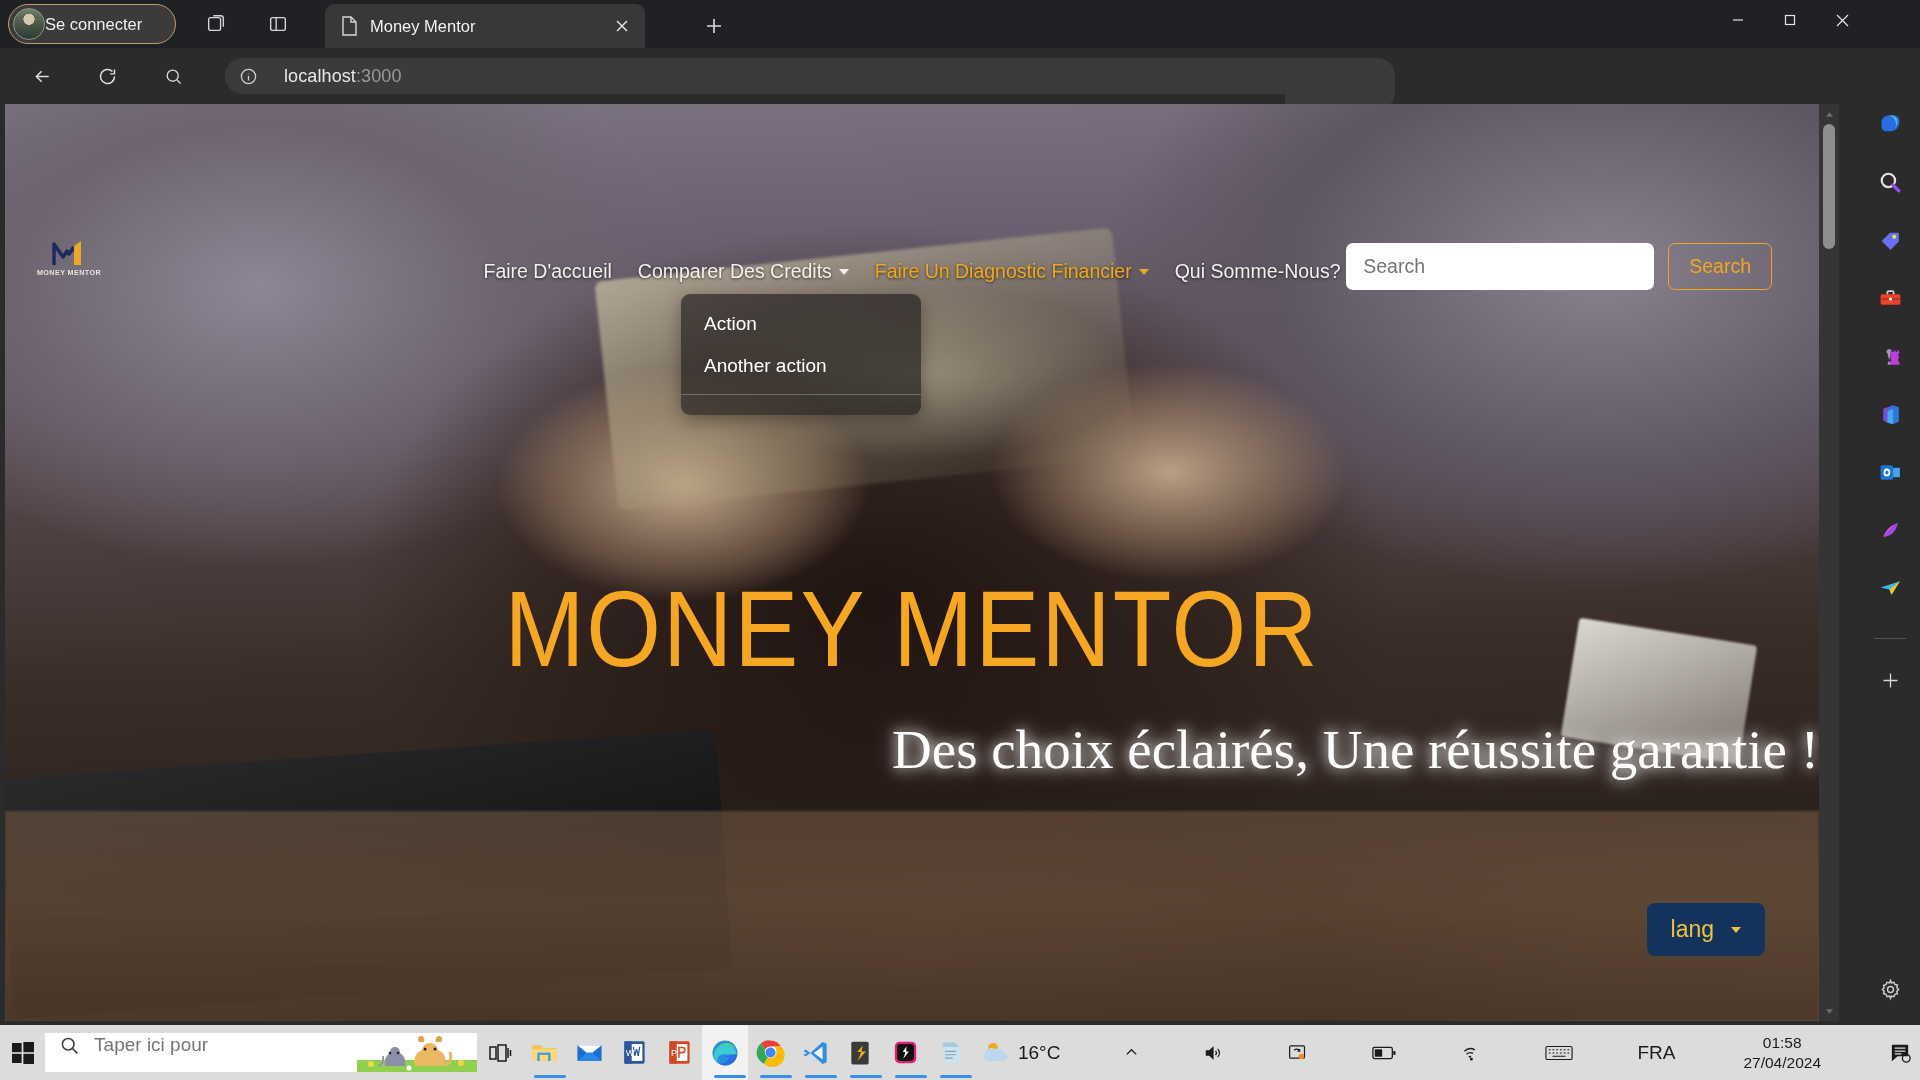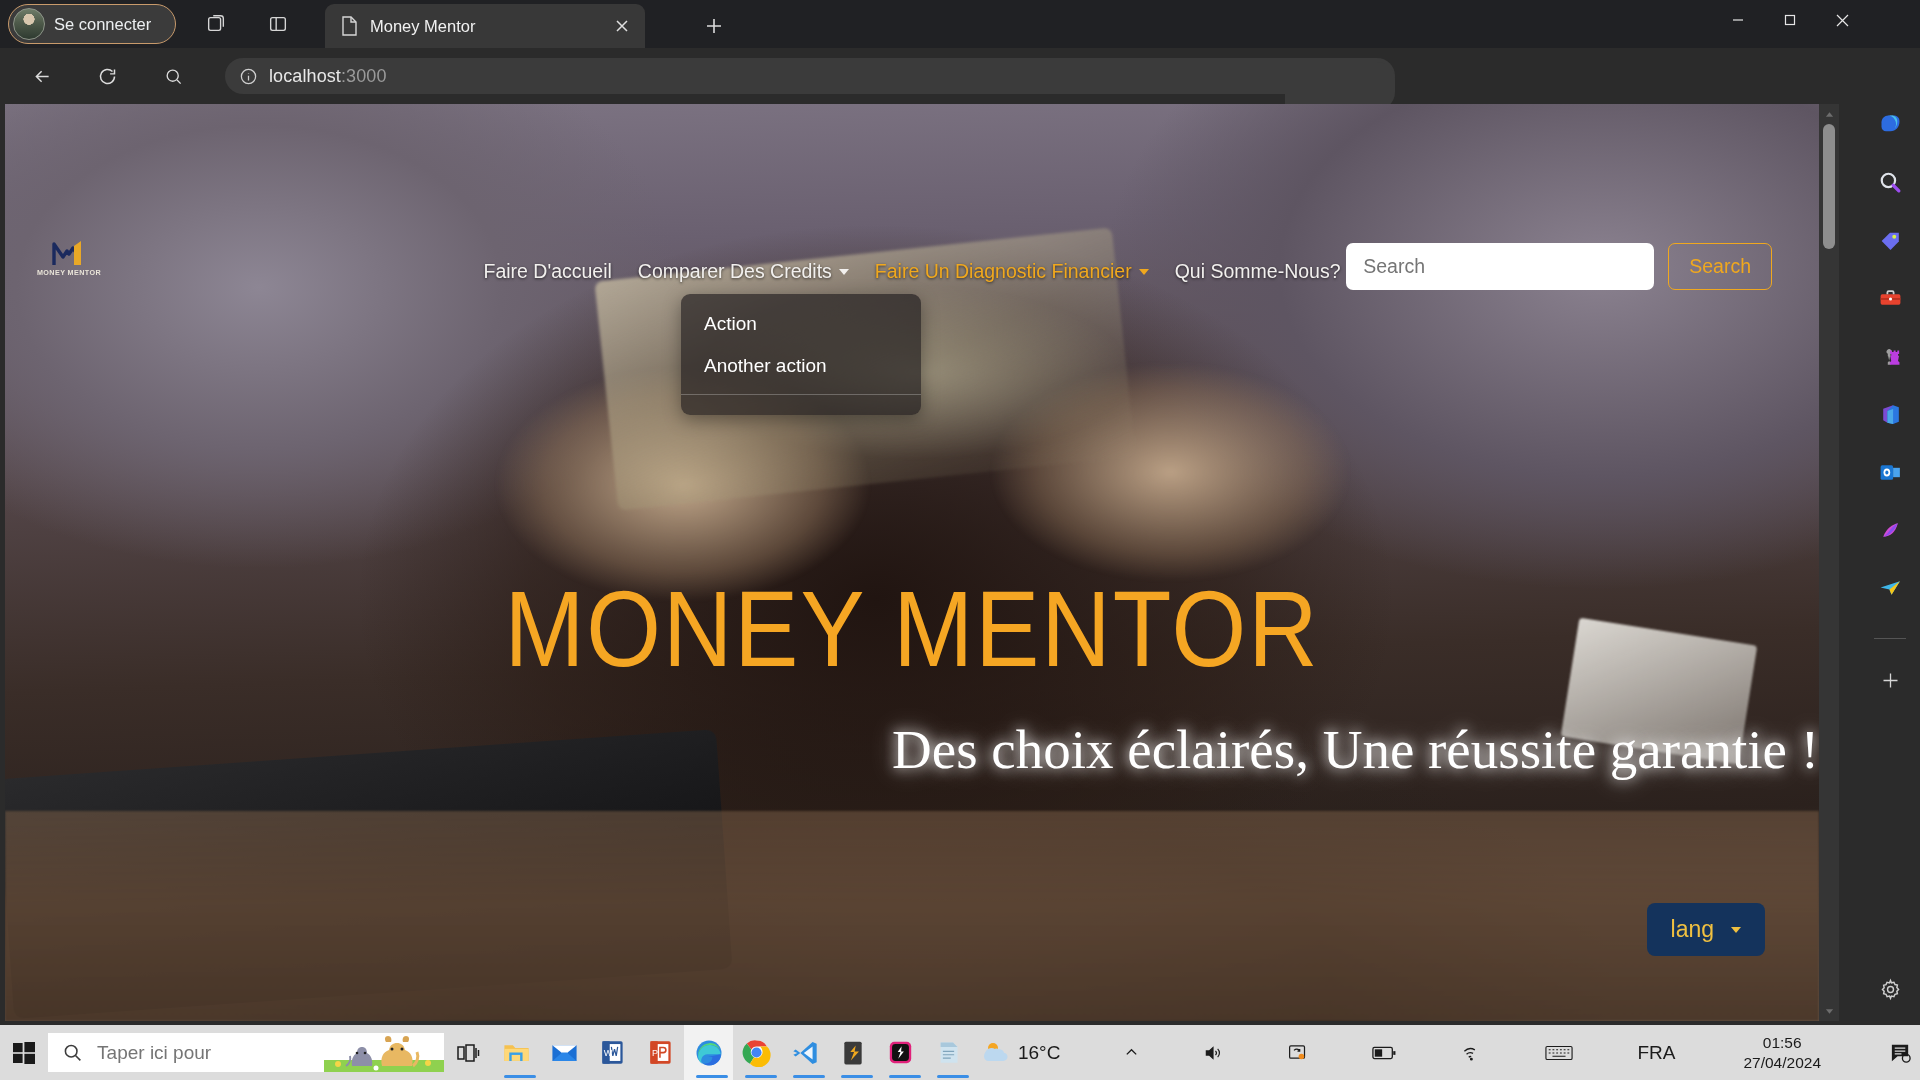--- a/index.html
+++ b/index.html
@@ -11,21 +11,21 @@
   }
 
   
   .browser { position:absolute; left:0; top:0; width:1920px; height:1025px; background:#2b2b2b; }
 
   
   .tabstrip { position:absolute; left:0; top:0; width:1920px; height:48px; background:#202124; }
   .profile-pill {
     position:absolute; left:8px; top:4px; height:40px; width:168px;
     background:#3b3b3b; border:1.5px solid #c89a6b; border-radius:20px;
-    display:flex; align-items:center; gap:9px; padding:0 12px 0 4px;
+    display:flex; align-items:center; padding:0 12px 0 4px;
   }
   .profile-avatar {
     width:32px; height:32px; border-radius:50%;
     background:
       radial-gradient(circle at 50% 34%, #d8c7ae 0 22%, transparent 23%),
       linear-gradient(180deg,#6f7d69 0%,#4e5a4a 46%,#2e3a30 100%);
     border:1px solid #8d9488; flex:none;
   }
   .profile-label { color:#eceff1; font-size:16.5px; white-space:nowrap; }
 
@@ -48,21 +48,21 @@
   .winbtn {
     position:absolute; top:0; width:52px; height:40px;
     display:flex; align-items:center; justify-content:center;
   }
 
   
   .navbar { position:absolute; left:0; top:48px; width:1920px; height:56px; background:#2b2b2b; }
   .navbtn { position:absolute; top:10px; width:36px; height:36px; display:flex; align-items:center; justify-content:center; border-radius:50%; }
   .omnibox {
     position:absolute; left:225px; top:10px; width:1170px; height:36px;
-    background:#3b3b3b; border-radius:18px; display:flex; align-items:center; padding:11px 14px; gap:11px;
+    background:#3b3b3b; border-radius:18px; display:flex; align-items:center; padding:11px 14px; gap:26px;
   }
   .omnibox-url { color:#e8e8e8; font-size:18px; letter-spacing:.1px; }
   .omnibox-url .dim { color:#9a9a9a; }
   .omni-right { position:absolute; right:0; top:4px; width:110px; height:48px; background:#3b3b3b; border-radius:0 18px 18px 0; }
 
   .tbicon { position:absolute; top:46px; width:38px; height:38px; display:flex; align-items:center; justify-content:center; border-radius:5px; }
 
   
   .sidebar { position:absolute; right:0; top:104px; width:60px; height:921px; background:#2b2b2b; }
   .sb-item { position:absolute; left:10px; width:40px; height:40px; display:flex; align-items:center; justify-content:center; border-radius:8px; }
@@ -166,22 +166,22 @@
   .lang-btn {
     position:absolute; right:54px; bottom:65px; background:#14335c; color:#f0c040;
     font-size:23px; padding:13px 24px; border-radius:8px; border:none; cursor:pointer;
     display:flex; align-items:center; gap:10px; font-family:"Liberation Sans", sans-serif;
   }
 
   
   .taskbar { position:absolute; left:0; bottom:0; width:1920px; height:55px; background:#dcdcdc; display:flex; align-items:center; }
   .start { width:56px; height:55px; display:flex; align-items:center; justify-content:center; }
   .tb-search {
-    width:396px; height:39px; background:#fff; display:flex; align-items:flex-start;
-    gap:14px; padding:9px 14px; position:relative; overflow:hidden; flex:none;
+    width:432px; height:39px; background:#fff; display:flex; align-items:flex-end;
+    gap:14px; padding:16px 14px; position:relative; overflow:hidden; flex:none;
   }
   .tb-search input {
     border:none; outline:none; font-size:19px; color:#4a4a4a; width:230px;
     background:transparent; font-family:"Liberation Sans", sans-serif;
   }
   .tb-pets { position:absolute; right:0; top:0; width:120px; height:39px; }
   .tb-btn { width:56px; height:55px; display:flex; align-items:center; justify-content:center; position:relative; }
   .tb-btn.active { background:#f2f2f2; }
   .tb-underline { position:absolute; bottom:2px; left:12px; width:32px; height:3px; background:#3a8ee6; border-radius:2px; }
   .tray { margin-left:auto; display:flex; align-items:center; height:55px;gap:48px; }
@@ -643,21 +643,21 @@
     <div class="tray-item">
       <svg width="28" height="20" viewBox="0 0 30 20" fill="none" stroke="#1b1b1b" stroke-width="1.2">
           <rect x="1" y="3" width="28" height="14" rx="1.4"></rect>
           <path d="M4 6.5h2M8 6.5h2M12 6.5h2M16 6.5h2M20 6.5h2M24 6.5h2M4 10h2M8 10h2M12 10h2M16 10h2M20 10h2M24 10h2M8 13.5h14"></path>
         </svg>
     </div>
     <div class="tray-item">
       <span class="tray-text">FRA</span>
     </div>
     <div class="tray-clock">
-      <div>01:56</div>
+      <div>01:58</div>
       <div>27/04/2024</div>
     </div>
     <div class="tray-item">
       <svg width="23" height="23" viewBox="0 0 24 24">
           <path d="M3 4h17v12H9l-6 5z" fill="#1b1b1b"></path>
           <path d="M6 7.5h11M6 10.5h11M6 13.5h7" stroke="#dcdcdc" stroke-width="1.3"></path>
           <circle cx="18" cy="18" r="4" fill="none" stroke="#1b1b1b" stroke-width="1.4"></circle>
         </svg>
     </div>
   </div>

